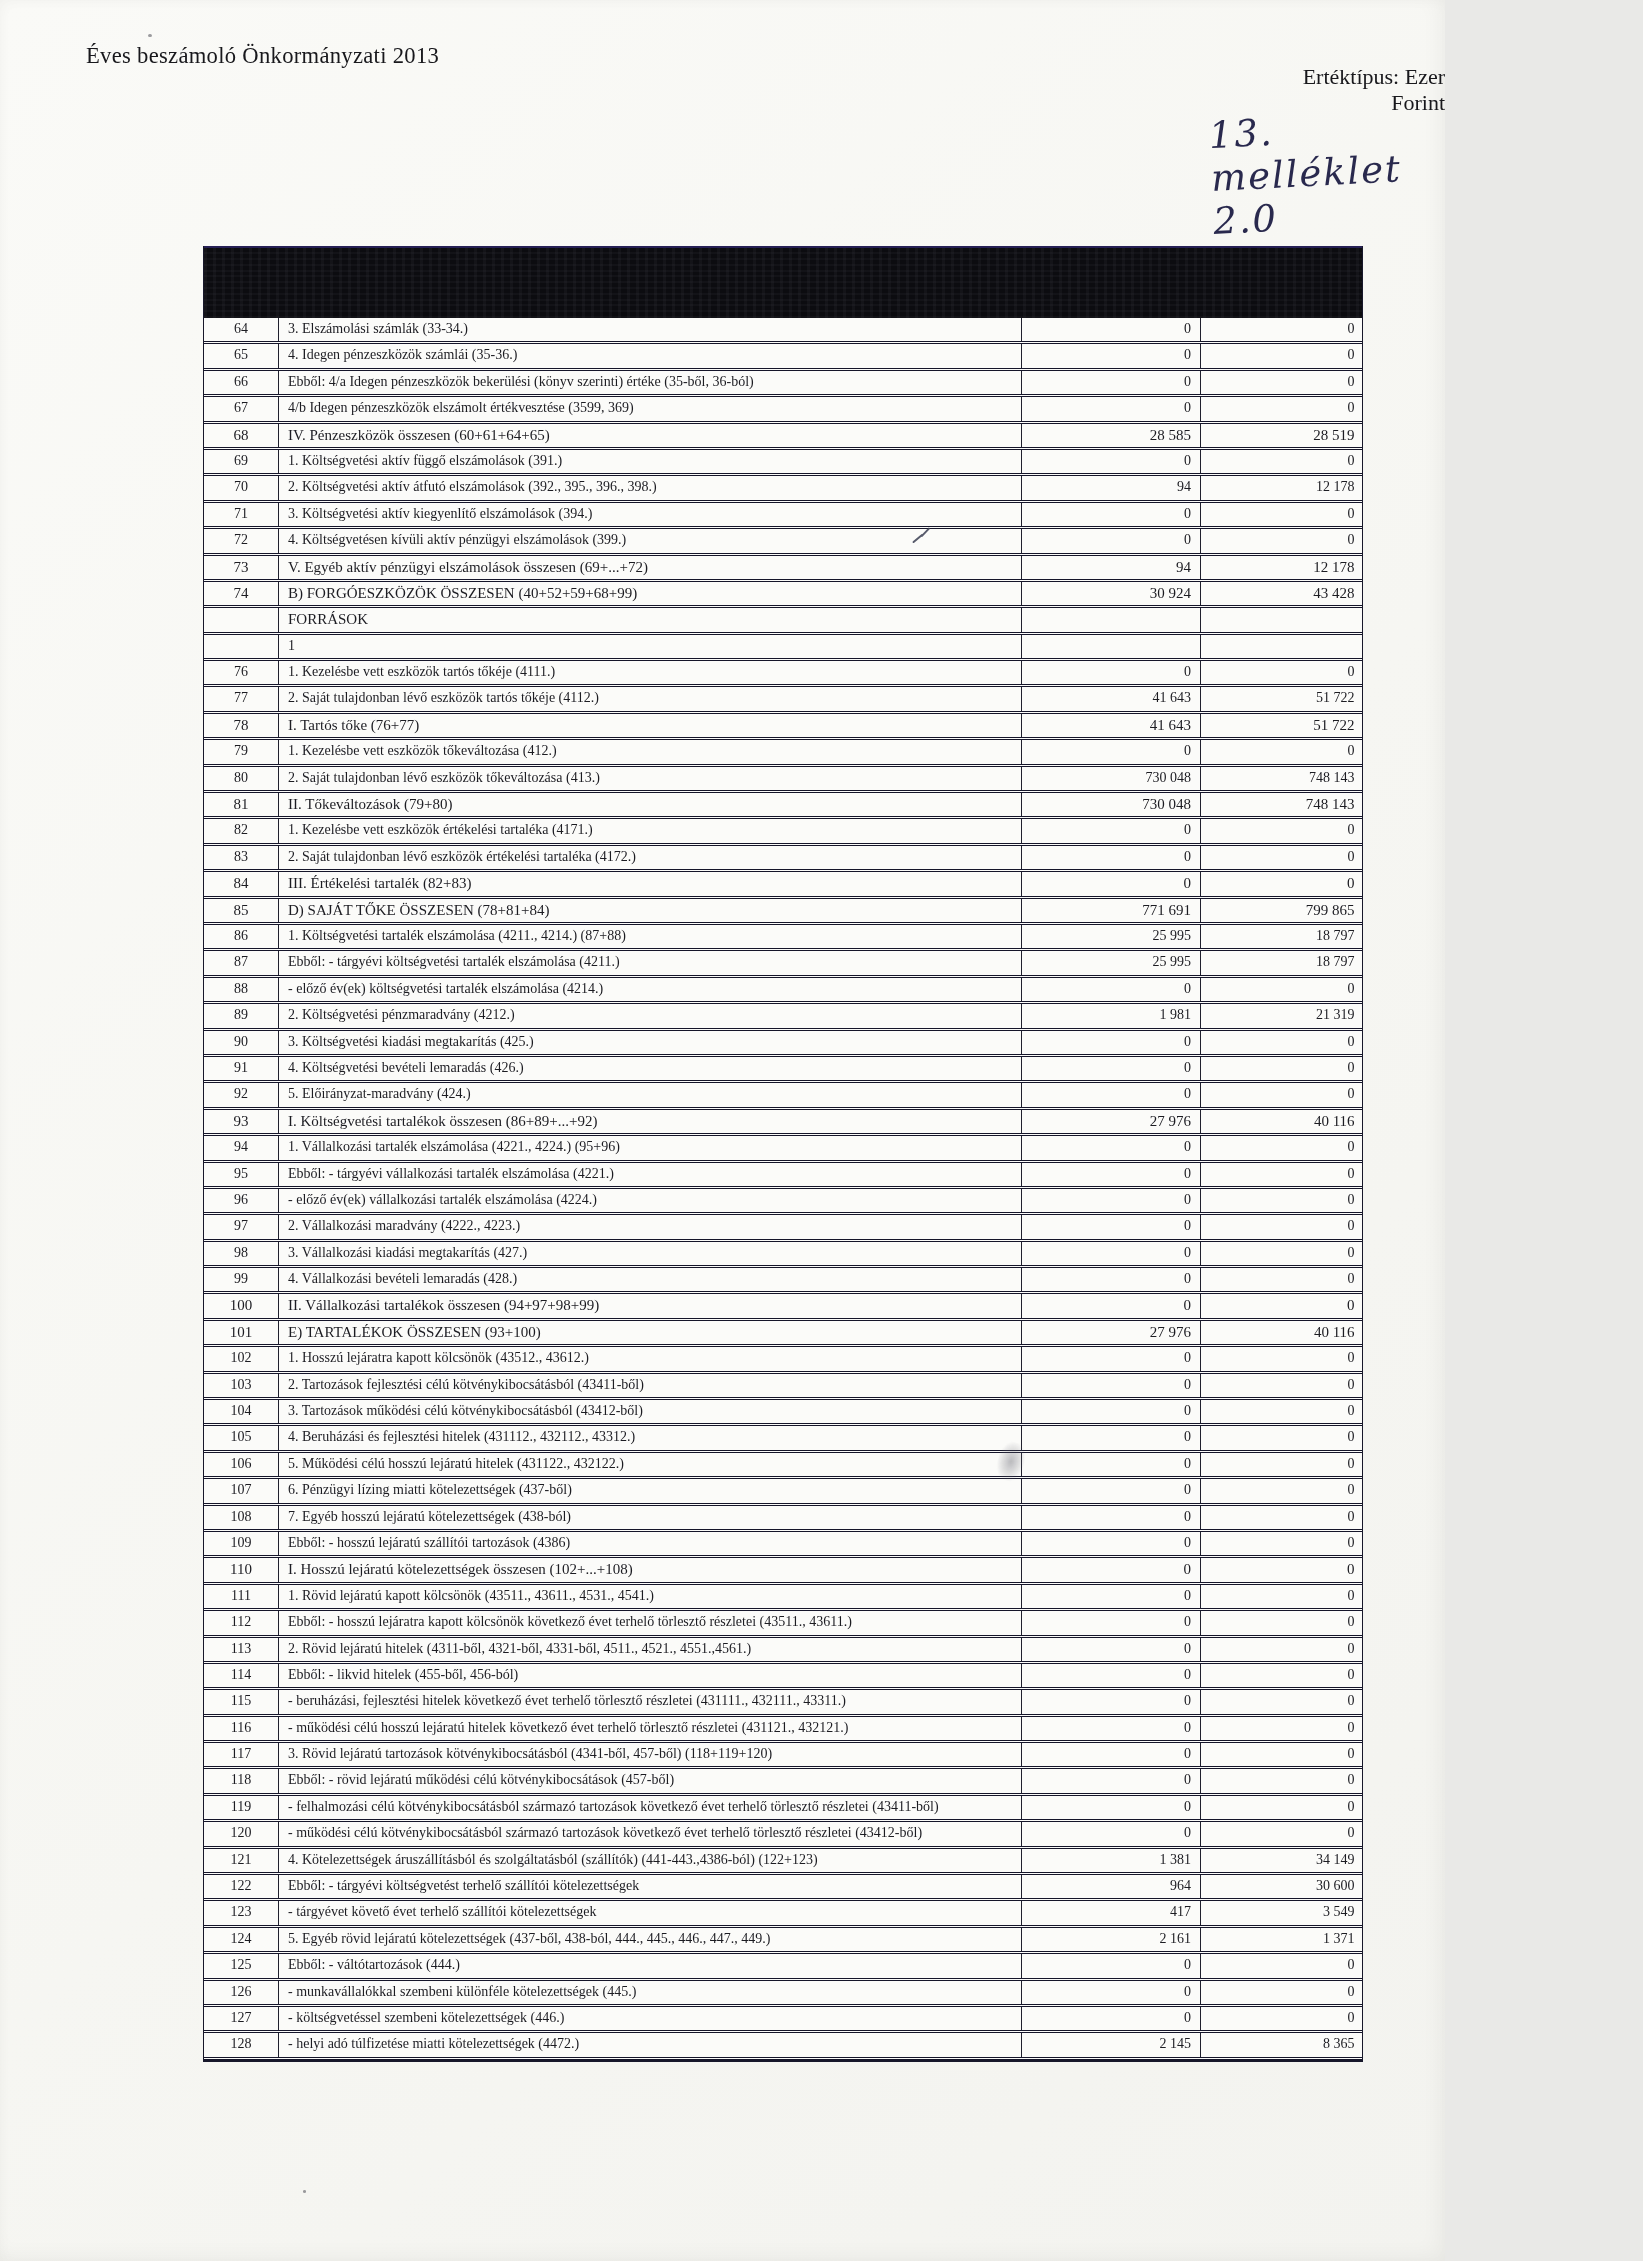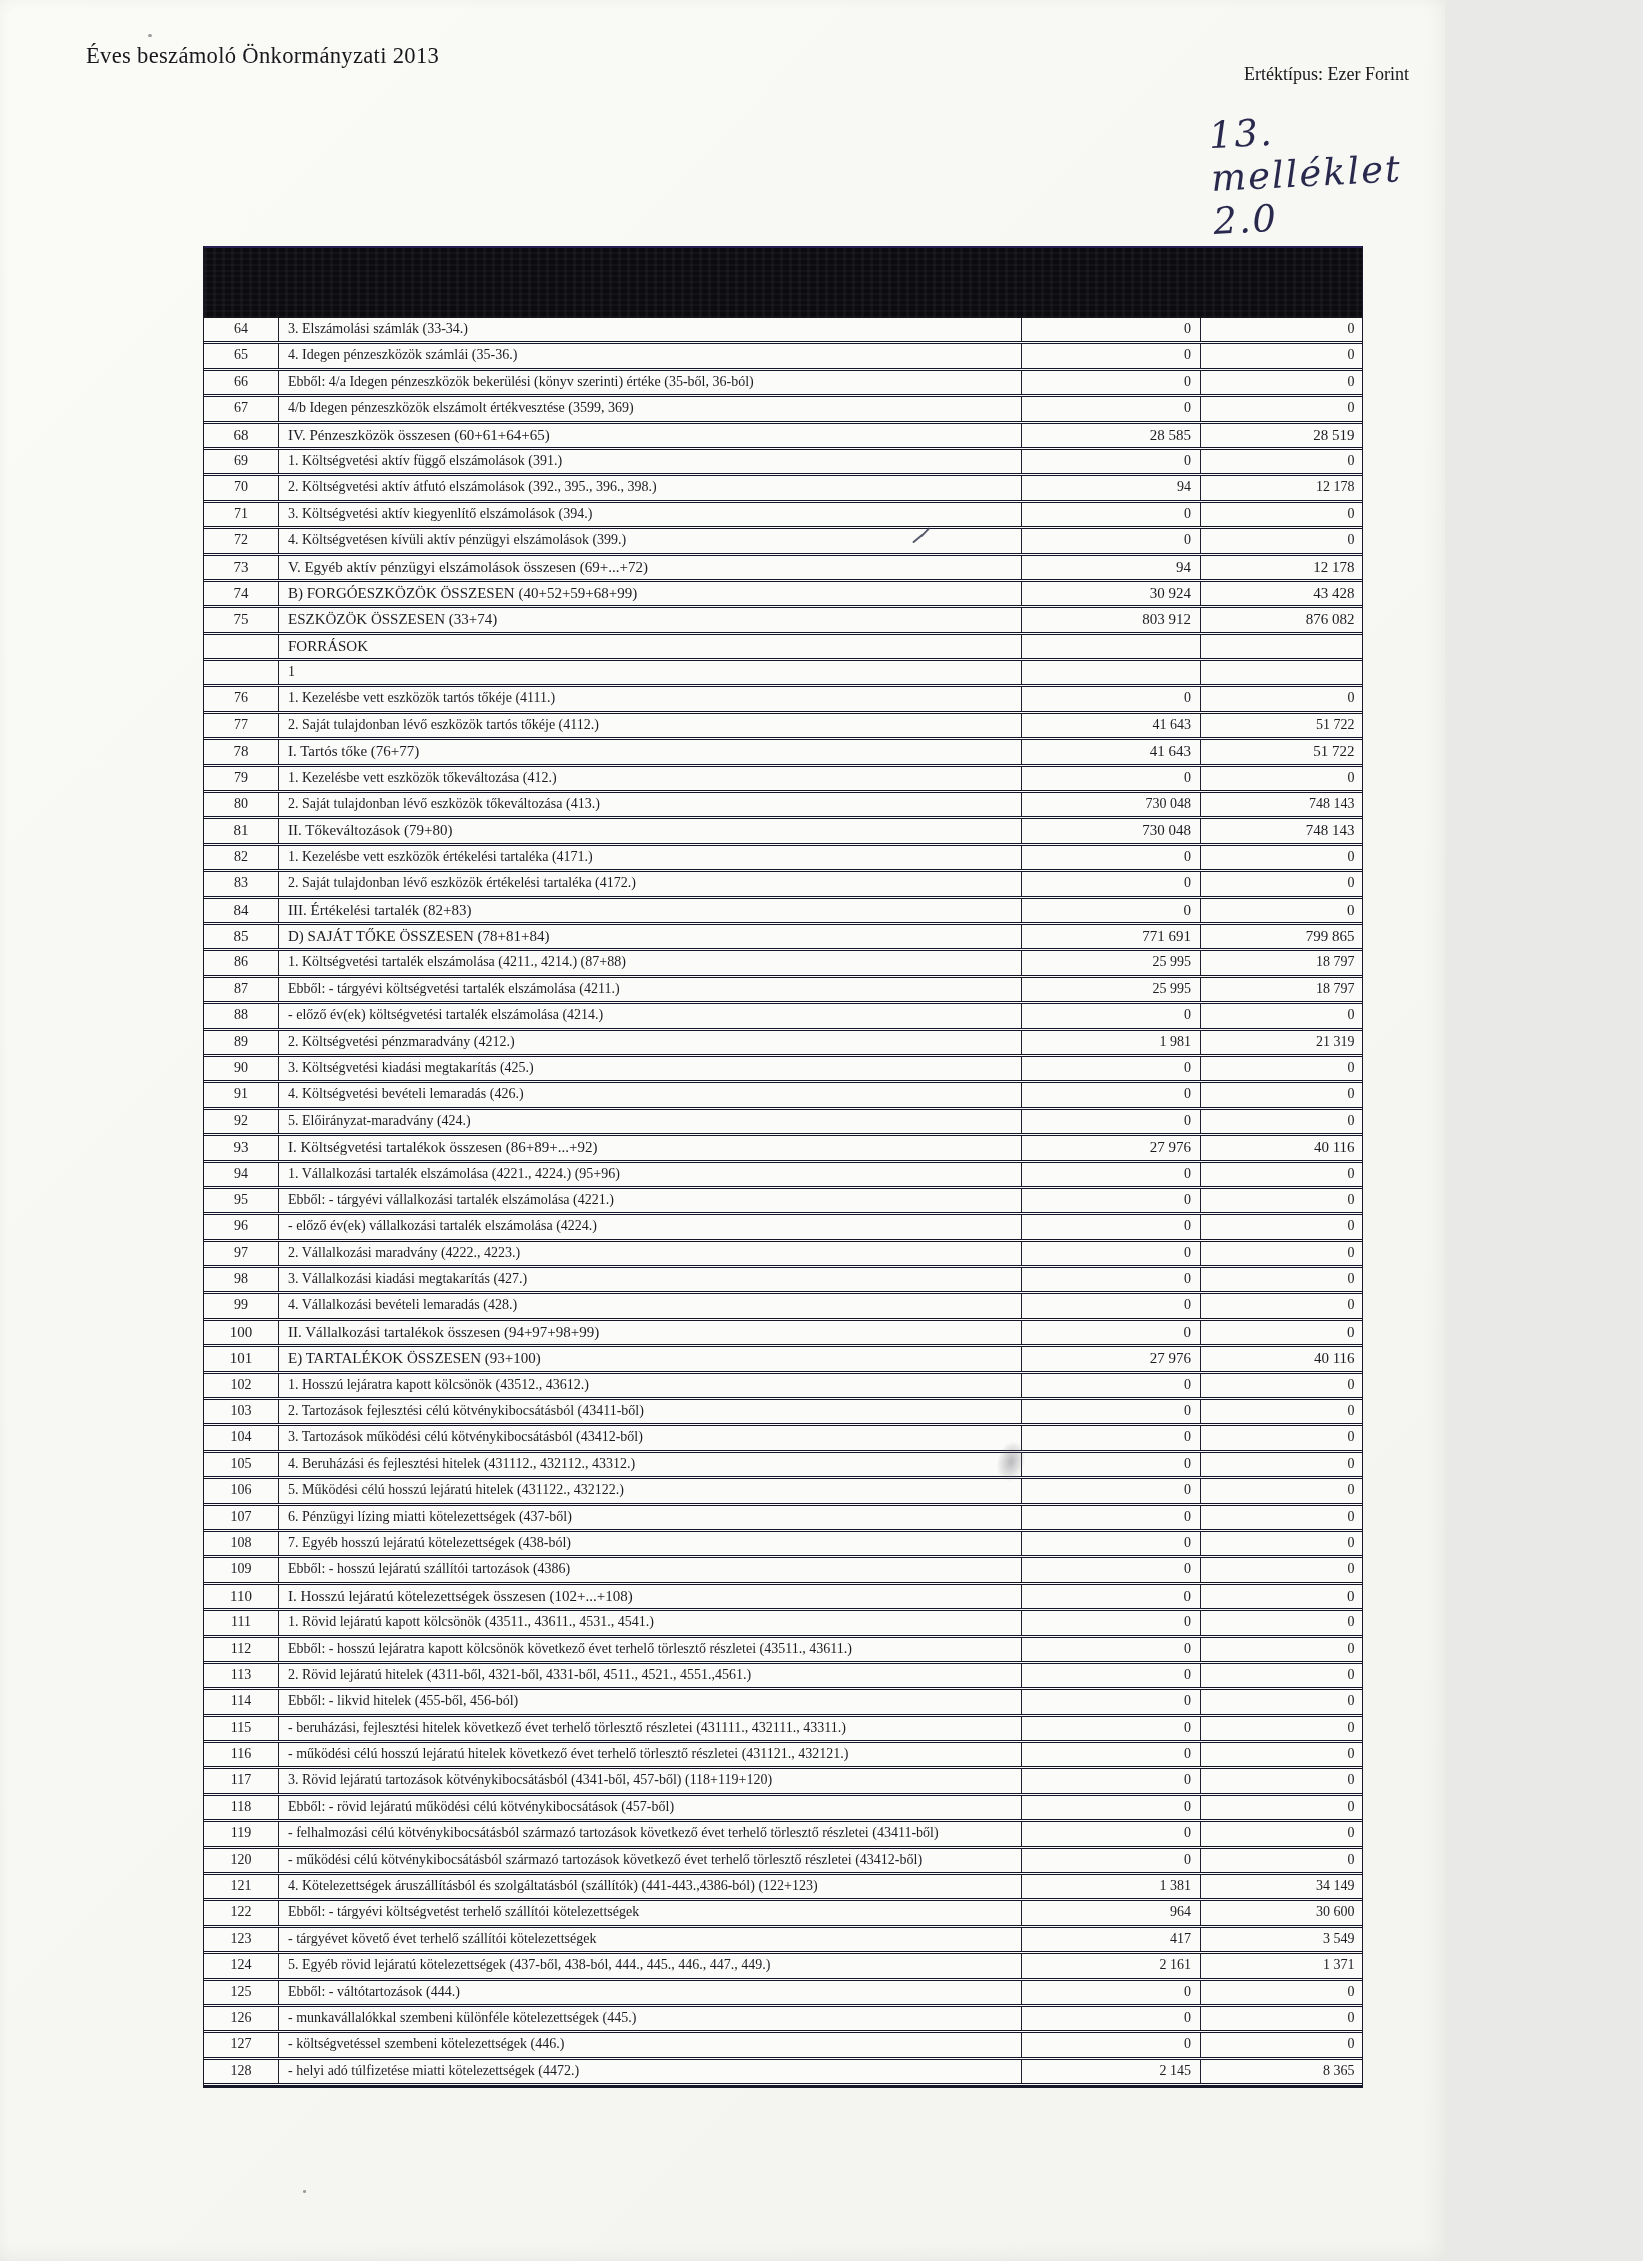--- a/index.html
+++ b/index.html
@@ -15,21 +15,21 @@
     box-shadow: inset -6.4px -5.2px 19.3px rgba(0,0,0,0.045), inset 2.6px 2.6px 13px rgba(0,0,0,0.02);
     overflow: hidden;
     color: #1c1c22;
   }
   .doc-title {
     position: absolute; left: 86px; top: 43px;
     font-size: 22.6px; letter-spacing: 0.3px; color: #18181c;
   }
   .value-type {
     position: absolute; left: 1244px; top: 64px;
-    font-size: 18px; color: #18181c;
+    font-size: 22px; color: #18181c; text-align: right;
   }
   .handwritten {
     position: absolute; left: 1211px; top: 108px;
     font-family: "DejaVu Serif", serif;
     font-style: italic;
     font-size: 37px;
     color: #181840;
     transform: rotate(-3deg);
     letter-spacing: 1.9px;
     opacity: 0.92;
@@ -192,26 +192,20 @@
     <div class="cell val v2">12 178</div>
   </div>
 
   <div class="row bold">
     <div class="cell num">74</div>
     <div class="cell desc">B) FORGÓESZKÖZÖK ÖSSZESEN (40+52+59+68+99)</div>
     <div class="cell val v1">30 924</div>
     <div class="cell val v2">43 428</div>
   </div>
 
-  <div class="row bold">
-    <div class="cell num">75</div>
-    <div class="cell desc">ESZKÖZÖK ÖSSZESEN (33+74)</div>
-    <div class="cell val v1">803 912</div>
-    <div class="cell val v2">876 082</div>
-  </div>
 
   <div class="row bold">
     <div class="cell num"></div>
     <div class="cell desc">FORRÁSOK</div>
     <div class="cell val v1"></div>
     <div class="cell val v2"></div>
   </div>
 
   <div class="row">
     <div class="cell num"></div>

